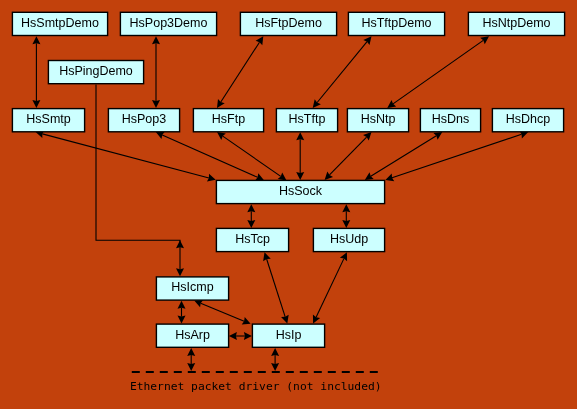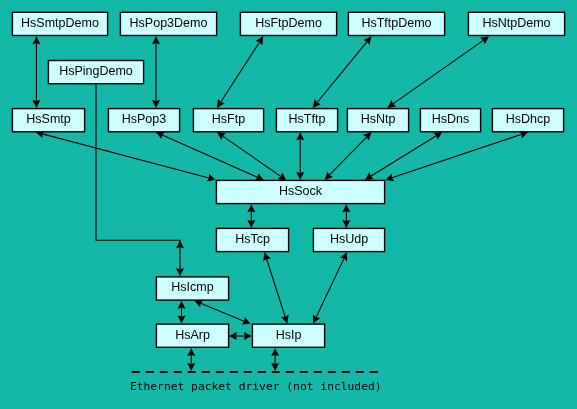--- a/index.html
+++ b/index.html
@@ -1,17 +1,17 @@
 <!DOCTYPE html>
 <html><head>
 <meta charset="utf-8">
 <title>HsNet protocol stack diagram</title>
 <style>
   html,body{margin:0;padding:0;background:#ffffff;width:577px;height:409px;overflow:hidden;}
-  #stage{position:relative;width:577px;height:409px;background:#14b8a6;}
+  #stage{position:relative;width:577px;height:409px;background:#c2410c;}
   svg{display:block;}
   .boxrect{fill:#ccffff;stroke:#000000;stroke-width:1.4;}
   .boxlabel{font-family:"Liberation Sans",sans-serif;font-size:12.5px;fill:#000000;text-anchor:middle;}
   .conn{stroke:#000000;stroke-width:1.1;fill:none;}
   .arrowhead{fill:#000000;stroke:none;}
   .dashline{stroke:#000000;stroke-width:2;fill:none;stroke-dasharray:8 6;stroke-linecap:butt;}
   .caption{font-family:"DejaVu Sans Mono",monospace;font-size:11.3px;fill:#000000;}
 </style>
 </head>
 <body>

